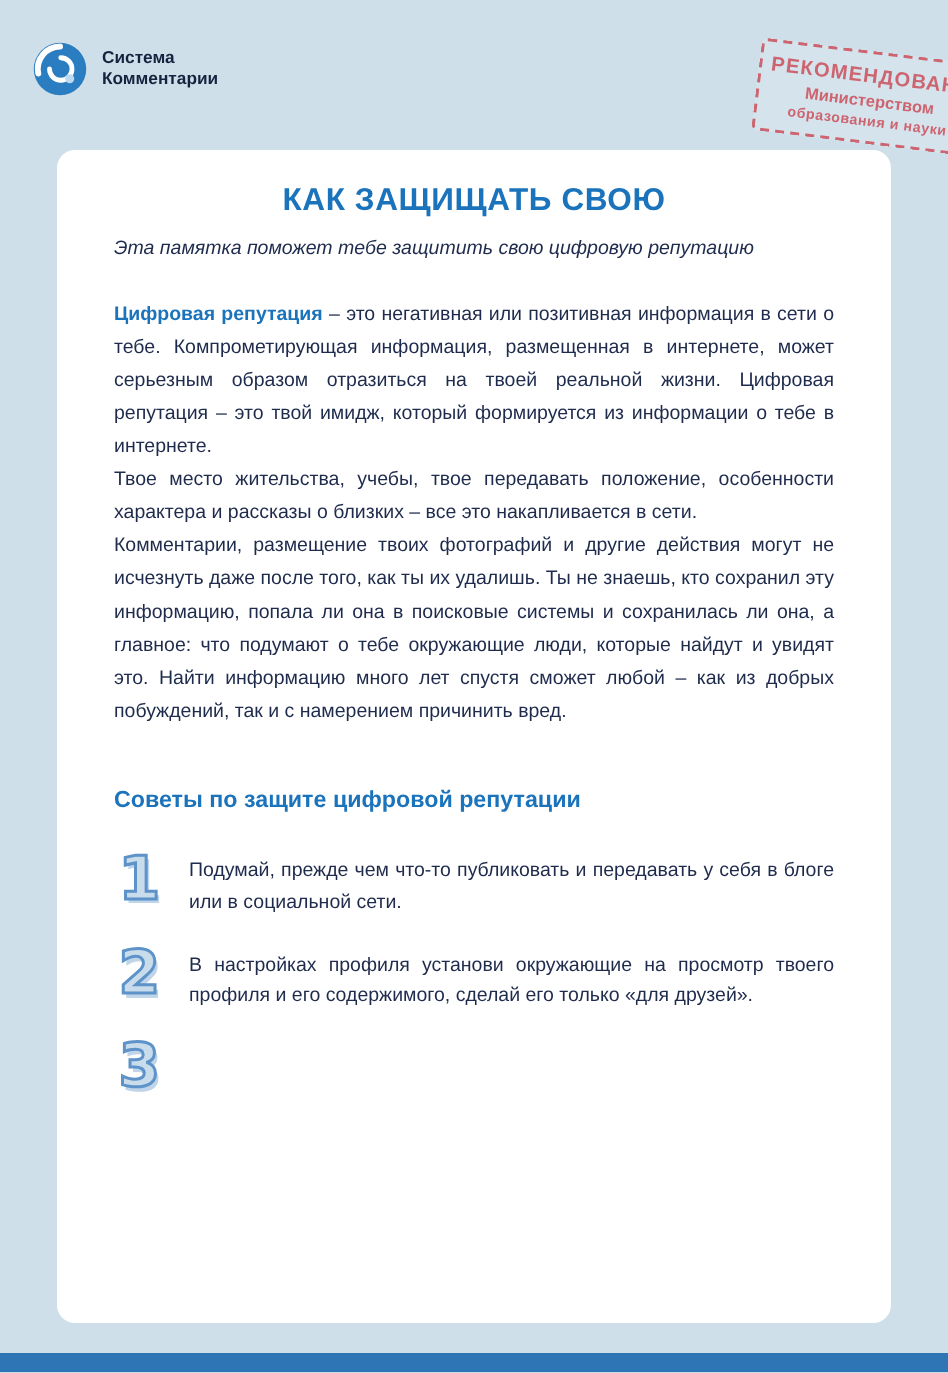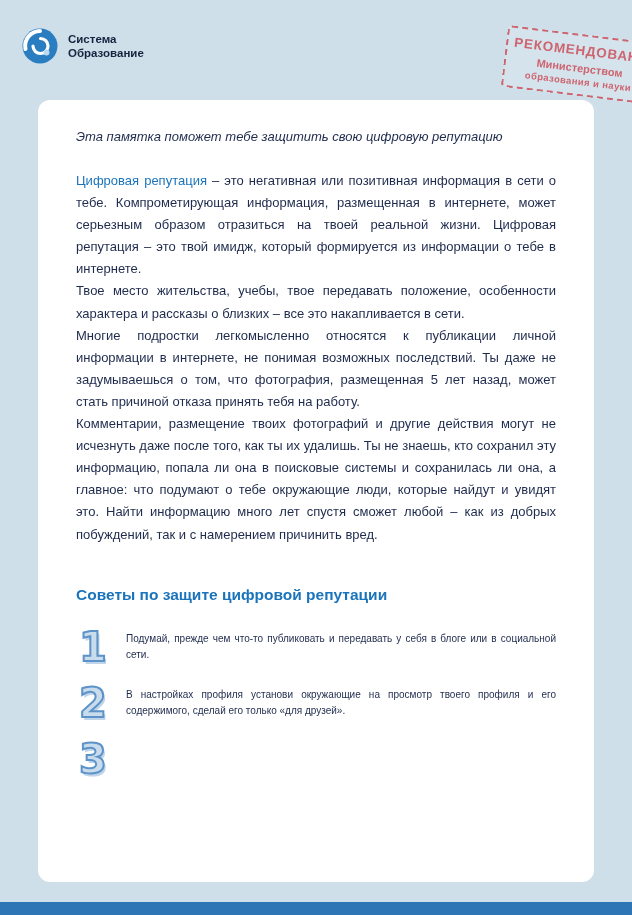--- a/index.html
+++ b/index.html
@@ -61,42 +61,42 @@
     font-style: italic; font-size: 13px;
     color: var(--text, #1f2b4d);
   }
   .body-copy {
     margin-top: 26px;
     color: var(--text, #1f2b4d);
     font-size: 13px; line-height: 1.7;
     text-align: justify;
   }
   .body-copy p { margin: 0; }
-  .lead { color: var(--accent, #1b74bb); font-weight: normal; }
+  .lead { color: var(--accent, #1b74bb); font-weight: bold; }
 
   .tips-title {
     margin: 40px 0 0; 
     color: var(--accent, #1b74bb);
     font-size: 15.5px; font-weight: bold;
   }
   .tips { margin-top: 24px; }
   .tip { display: flex; gap: 16px; margin-bottom: 18px; align-items: flex-start; }
   .tip-num {
     flex: 0 0 34px;
     font-family: "DejaVu Sans", sans-serif;
     font-size: 40px; font-weight: bold; line-height: .95;
     color: var(--tip_fill, #c9dcec);
     -webkit-text-stroke: 2px var(--tip_stroke, #5d93c8);
     text-shadow: 2px 3px 0 rgba(46,117,182,.30);
     text-align: center;
   }
   .tip-text {
     margin: 3px 0 0;
     color: var(--text, #1f2b4d);
-    font-size: 10px; line-height: 1.6;
+    font-size: 13px; line-height: 1.6;
     text-align: justify;
   }
 
   .footer-bar {
     position: absolute; left: 0; bottom: 0;
     width: 100%; height: 13px;
     background: var(--footer, #2e75b6);
   }
 </style>
 </head>
@@ -108,41 +108,41 @@
     <span class="logo-icon">
       <svg width="40" height="40" viewBox="0 0 40 40" aria-hidden="true">
         <circle cx="20" cy="20" r="17.5" fill="#2a7dc0"></circle>
         <path d="M20 5 A15 15 0 0 0 5.5 23" fill="none" stroke="#ffffff" stroke-width="4" stroke-linecap="round"></path>
         <path d="M13 20 a7.5 7.5 0 1 0 7.5 -7.5" fill="none" stroke="#ffffff" stroke-width="3.2" stroke-linecap="round"></path>
         <circle cx="26.5" cy="26.5" r="3" fill="#bcd9ef"></circle>
       </svg>
     </span>
     <span class="logo-text">
       <span>Система</span>
-      <span>Образование</span>
+      <span>Комментарии</span>
     </span>
   </div>
 
   <div class="stamp">
     <div class="stamp-line1">РЕКОМЕНДОВАНО</div>
     <div class="stamp-line2">Министерством</div>
     <div class="stamp-line3">образования и науки</div>
   </div>
 
   <main class="card">
 
     <h1 class="title">
+      <span>КАК ЗАЩИЩАТЬ СВОЮ</span>
     </h1>
 
     <p class="subtitle">Эта памятка поможет тебе защитить свою цифровую репутацию</p>
 
     <div class="body-copy">
       <p><span class="lead">Цифровая репутация</span><span> – это негативная или позитивная информация в сети о тебе. Компрометирующая информация, размещенная в интернете, может серьезным образом отразиться на твоей реальной жизни. Цифровая репутация – это твой имидж, который формируется из информации о тебе в интернете.</span></p>
       <p>Твое место жительства, учебы, твое передавать положение, особенности характера и рассказы о близких – все это накапливается в сети.</p>
-      <p>Многие подростки легкомысленно относятся к публикации личной информации в интернете, не понимая возможных последствий. Ты даже не задумываешься о том, что фотография, размещенная 5 лет назад, может стать причиной отказа принять тебя на работу.</p>
       <p>Комментарии, размещение твоих фотографий и другие действия могут не исчезнуть даже после того, как ты их удалишь. Ты не знаешь, кто сохранил эту информацию, попала ли она в поисковые системы и сохранилась ли она, а главное: что подумают о тебе окружающие люди, которые найдут и увидят это. Найти информацию много лет спустя сможет любой – как из добрых побуждений, так и с намерением причинить вред.</p>
     </div>
 
     <h2 class="tips-title">Советы по защите цифровой репутации</h2>
 
     <section class="tips">
       <div class="tip">
         <span class="tip-num">1</span>
         <p class="tip-text">Подумай, прежде чем что-то публиковать и передавать у себя в блоге или в социальной сети.</p>
       </div>

